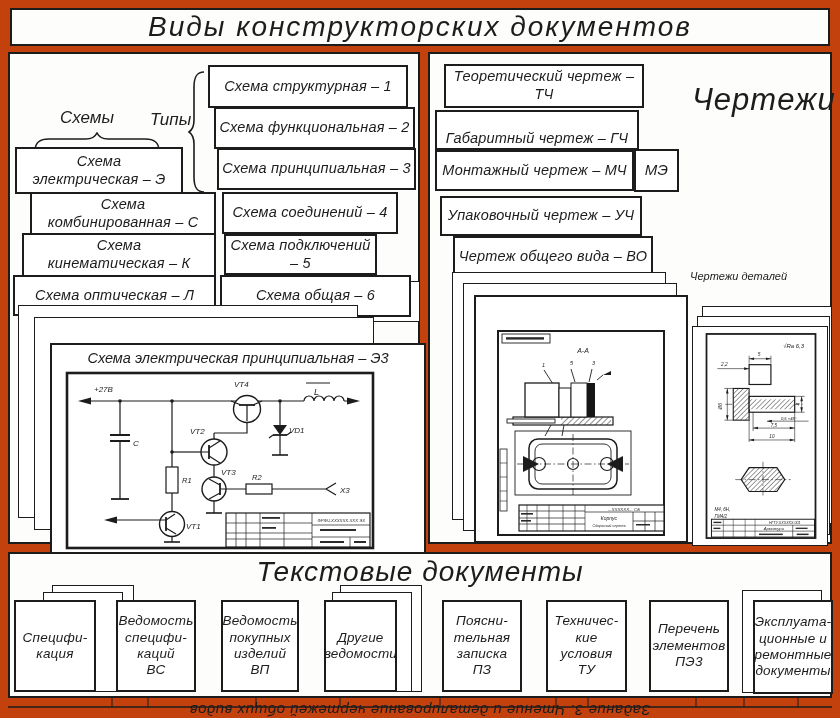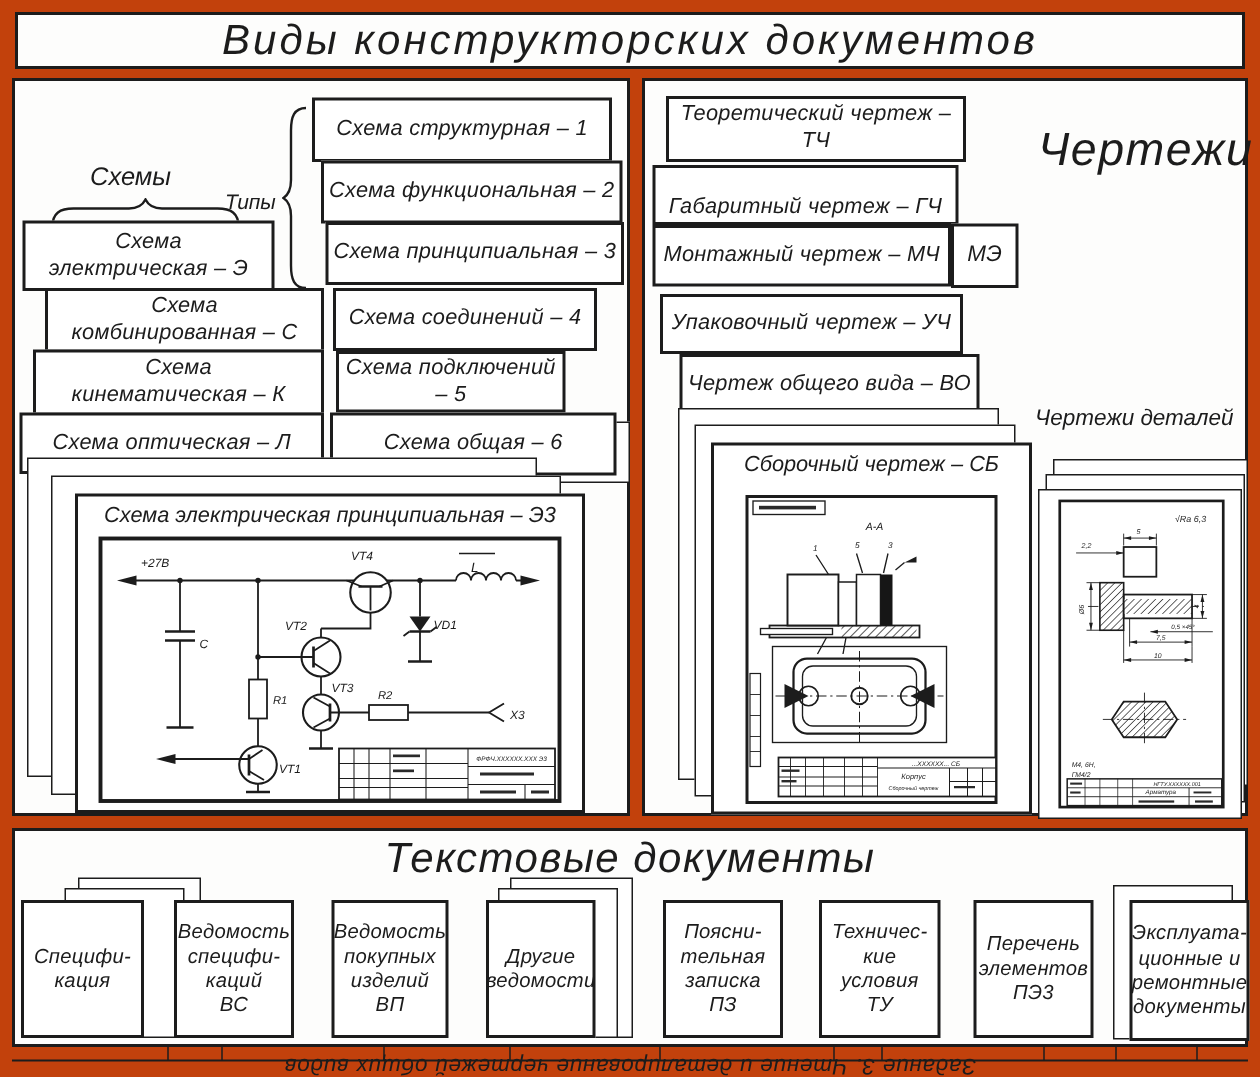--- a/index.html
+++ b/index.html
@@ -26,21 +26,21 @@
 <body>
 
 <div class="stage">
 
   <div class="abs bordered" style="left:10px;top:8px;width:820px;height:38px;display:flex;align-items:center;justify-content:center;">
     <div class="heading" style="position:static;font-size:28px;letter-spacing:2px;">Виды конструкторских документов</div>
   </div>
 
   <div class="abs bordered" style="left:8px;top:52px;width:412px;height:492px;">
     <div class="small-label" style="left:50px;top:54px;font-size:17px;">Схемы</div>
-    <div class="small-label" style="left:140px;top:72px;font-size:14px;">Типы</div>
+    <div class="small-label" style="left:140px;top:56px;font-size:17px;">Типы</div>
 
     <svg class="abs" style="left:22px;top:78px;" width="130" height="20" viewBox="0 0 130 20">
       <path d="M3,19 C3,10 8,7 17,7 L54,7 C60,7 63,5 65,1 C67,5 70,7 76,7 L113,7 C122,7 127,10 127,19" fill="none" stroke="#1c1c1c" stroke-width="1.6"></path>
     </svg>
     <svg class="abs" style="left:178px;top:16px;" width="18" height="124" viewBox="0 0 18 124">
       <path d="M16,2 C8,2 6,8 6,17 L6,50 C6,57 4,60 1,62 C4,64 6,67 6,74 L6,107 C6,116 8,122 16,122" fill="none" stroke="#1c1c1c" stroke-width="1.6"></path>
     </svg>
 
     <div class="box" style="left:5px;top:93px;width:168px;height:47px;">
       <span>Схема
@@ -63,21 +63,21 @@
     <div class="box" style="left:212px;top:138px;width:176px;height:42px;">
       <span>Схема соединений – 4</span></div>
     <div class="box" style="left:214px;top:180px;width:153px;height:41px;">
       <span>Схема подключений – 5</span></div>
     <div class="page" style="left:218px;top:227px;width:192px;height:41px;"></div>
     <div class="box" style="left:210px;top:221px;width:191px;height:42px;">
       <span>Схема общая – 6</span></div>
 
     <div class="page" style="left:8px;top:251px;width:340px;height:213px;"></div>
     <div class="page" style="left:24px;top:263px;width:340px;height:213px;"></div>
-    <div class="sheet" style="left:40px;top:275px;width:340px;height:213px;">
+    <div class="sheet" style="left:40px;top:289px;width:376px;height:213px;">
       <div class="sheet-title" style="font-size:14.5px;">Схема электрическая принципиальная – Э3</div>
       <svg class="abs" style="left:12px;top:26px;" width="312" height="180" viewBox="0 0 312 180">
         <rect x="3" y="2" width="306" height="175" fill="none" stroke="#1c1c1c" stroke-width="2.6"></rect>
         <g stroke="#1c1c1c" stroke-width="1.2" fill="none">
           <path d="M24,30 H240 M280,30 H286"></path>
           <path d="M240,30 a5 5 0 0 1 10 0 a5 5 0 0 1 10 0 a5 5 0 0 1 10 0 a5 5 0 0 1 10 0"></path>
           <path d="M56,30 V64 M56,70 V128"></path>
           <path d="M46,64 H66 M46,70 H66" stroke-width="1.8"></path>
           <path d="M47,128 H65" stroke-width="1.8"></path>
           <path d="M108,30 V96 M108,122 V141"></path>
@@ -175,26 +175,25 @@
       <span>Габаритный чертеж – ГЧ</span></div>
     <div class="box" style="left:5px;top:96px;width:199px;height:41px;">
       <span>Монтажный чертеж – МЧ</span></div>
     <div class="box" style="left:204px;top:95px;width:45px;height:43px;font-size:15px;">
       <span>МЭ</span></div>
     <div class="box" style="left:10px;top:142px;width:202px;height:40px;">
       <span>Упаковочный чертеж – УЧ</span></div>
     <div class="box" style="left:23px;top:182px;width:200px;height:41px;">
       <span>Чертеж общего вида – ВО</span></div>
 
-    <div class="small-label" style="left:260px;top:216px;font-size:15px;">Чертежи деталей</div>
+    <div class="small-label" style="left:260px;top:216px;font-size:11px;">Чертежи деталей</div>
 
     <div class="page" style="left:22px;top:218px;width:214px;height:248px;"></div>
     <div class="page" style="left:33px;top:229px;width:214px;height:248px;"></div>
     <div class="sheet" style="left:44px;top:241px;width:214px;height:248px;">
-      <div class="sheet-title" style="font-size:14.5px;">Сборочный чертеж – СБ</div>
       <svg class="abs" style="left:9px;top:28px;" width="192" height="216" viewBox="0 0 192 216">
         <defs>
           <pattern id="hA2" width="4" height="4" patternUnits="userSpaceOnUse" patternTransform="rotate(45)">
             <rect width="4" height="4" fill="#fff"></rect>
             <line x1="0" y1="0" x2="0" y2="4" stroke="#1c1c1c" stroke-width="1"></line>
           </pattern>
         </defs>
         <rect x="13" y="6" width="166" height="204" fill="#fff" stroke="#1c1c1c" stroke-width="2"></rect>
         <rect x="17" y="9" width="48" height="9" fill="none" stroke="#1c1c1c" stroke-width="0.9"></rect>
         <rect x="21" y="12.2" width="38" height="2.4" fill="#2a2a2a"></rect>

